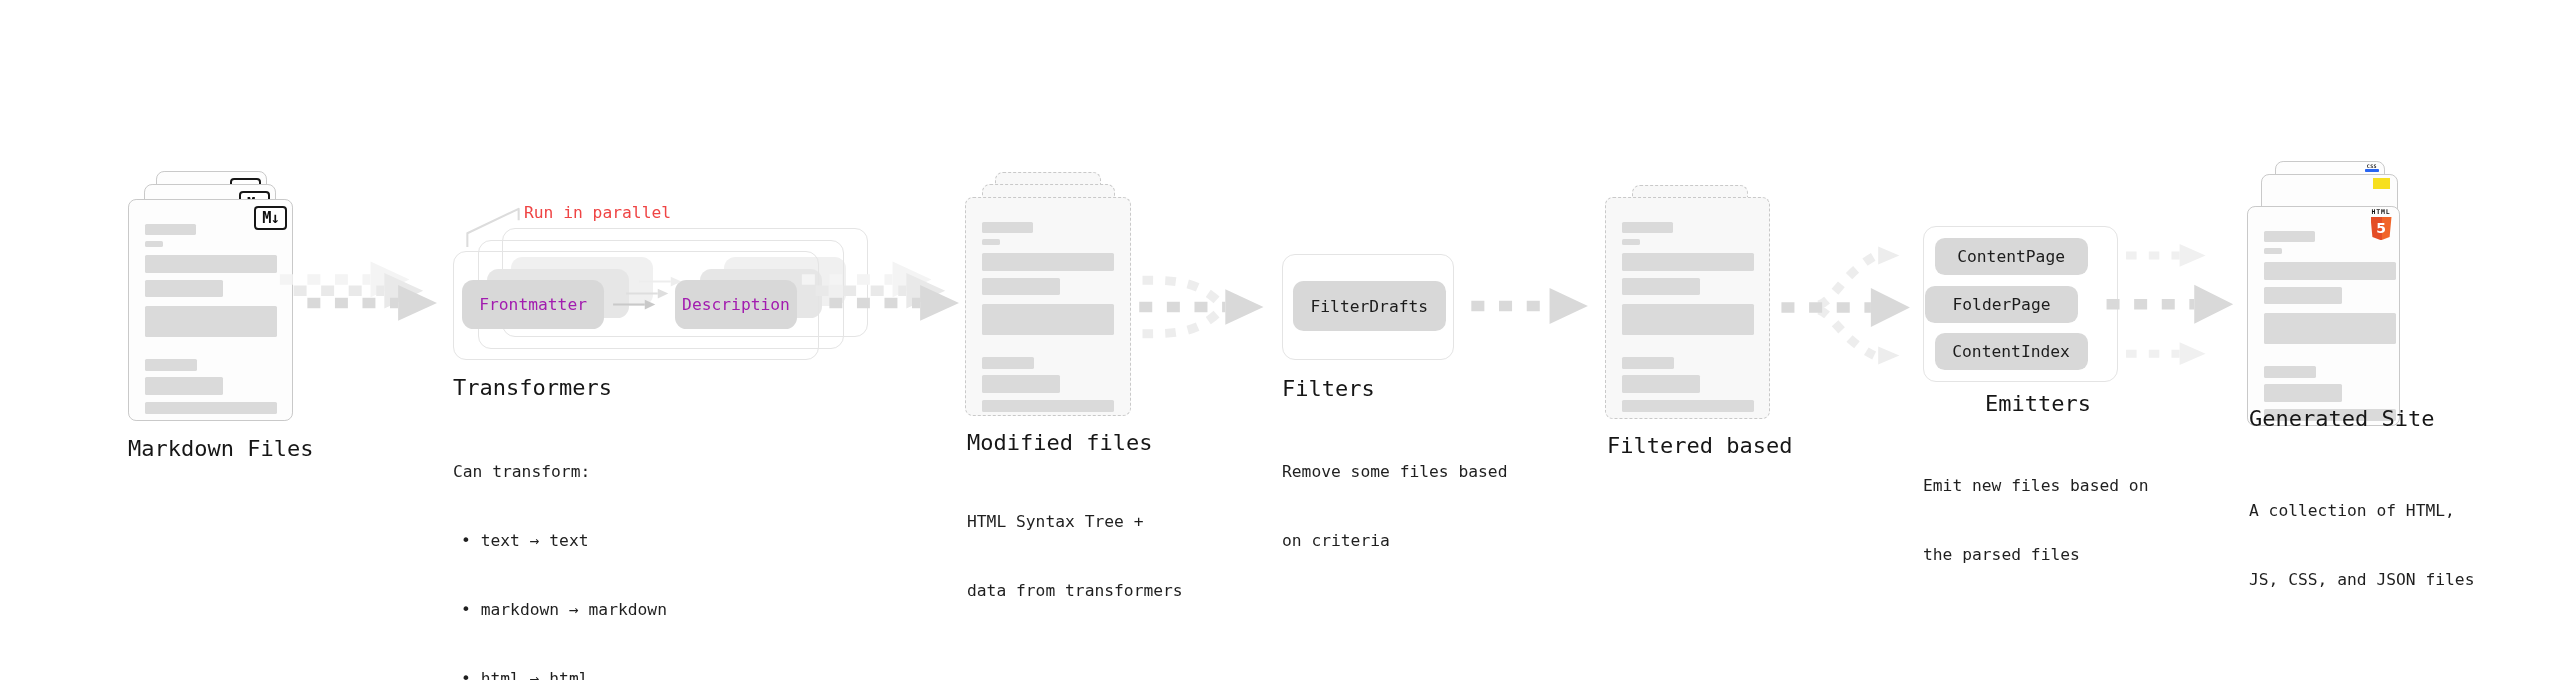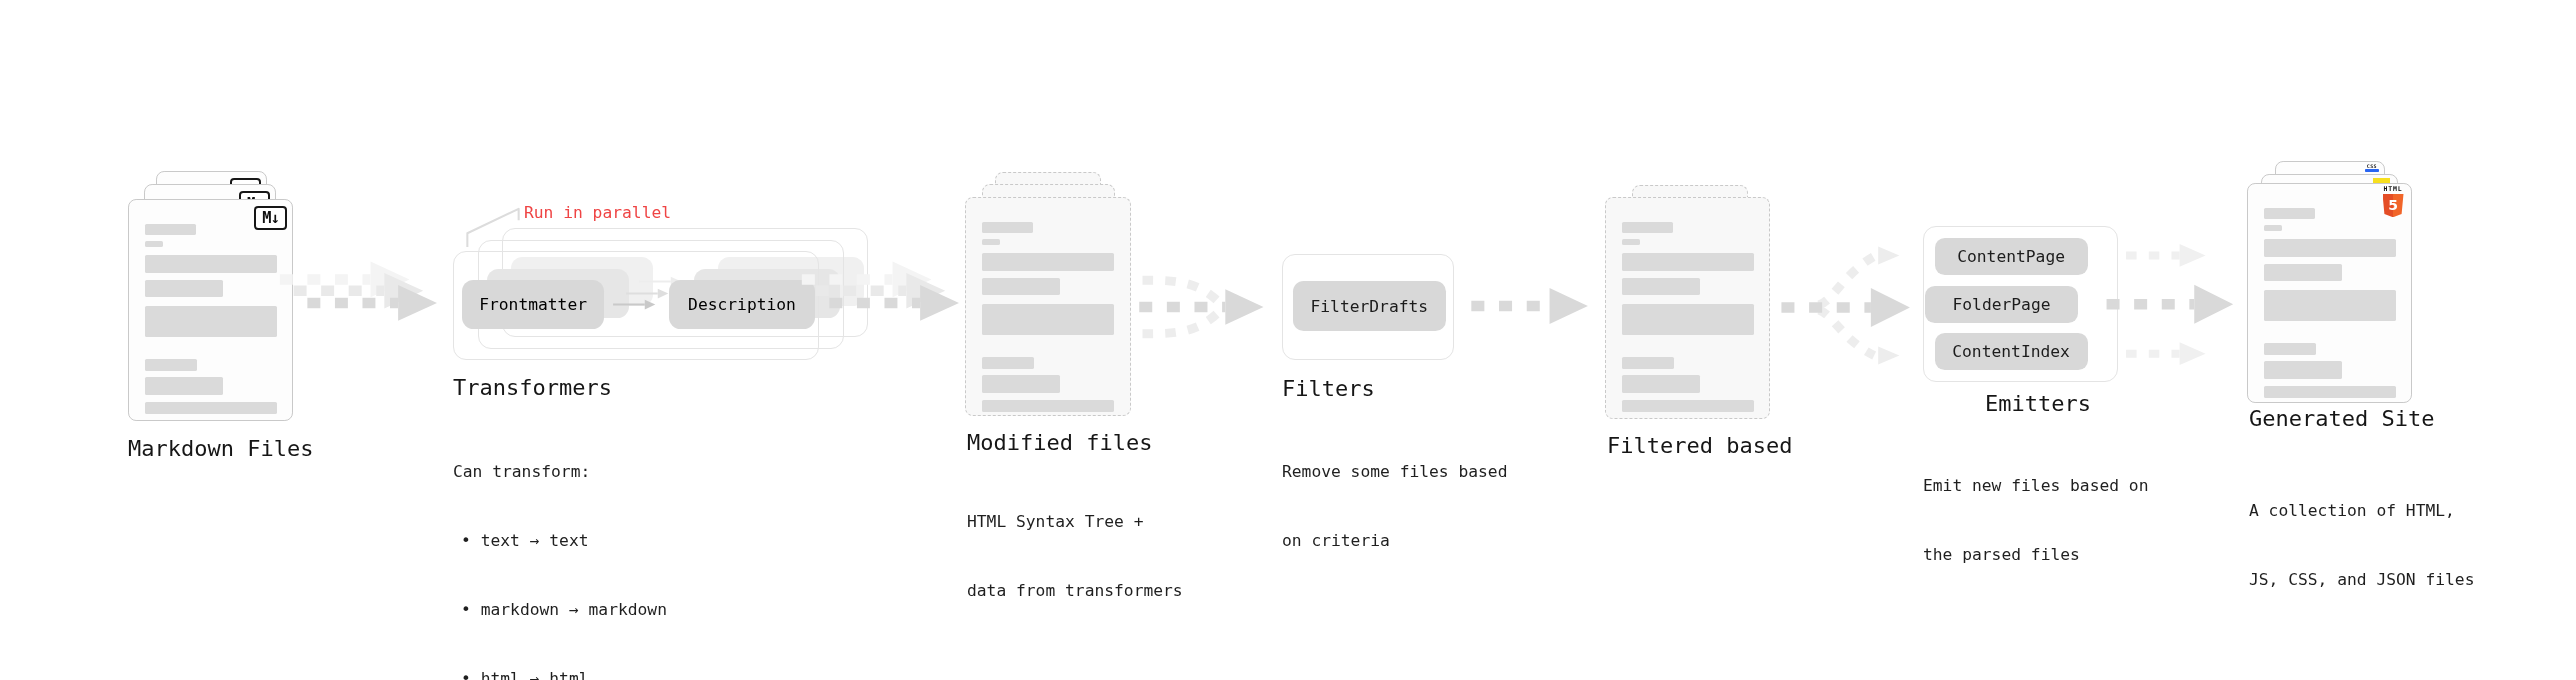--- a/index.html
+++ b/index.html
@@ -27,22 +27,22 @@
   .html5-word{display:block;font-size:6.5px;line-height:7.3px;font-weight:bold;color:#111;letter-spacing:0.8px}
   .html5-shield{width:21px;height:23.6px;margin:0 auto;background:linear-gradient(90deg,#e44d26 50%,#f16529 50%);
                 clip-path:polygon(0 0,100% 0,91% 86%,50% 100%,9% 86%);
                 display:flex;align-items:center;justify-content:center}
   .html5-shield span{color:#fff;font-size:14px;font-weight:bold;font-family:"DejaVu Sans","Liberation Sans",sans-serif}
 
   
   .tf-container{position:absolute;width:366px;height:109px;border:1.6px solid #e4e4e4;border-radius:13px;box-sizing:border-box}
   .tf-pill{position:absolute;top:28.4px;height:49px;border-radius:11.4px}
   .tf-pill.left{left:8.1px;width:142px}
-  .tf-pill.right{left:215px;width:146px}
-  .pill-text{display:flex;align-items:center;justify-content:center;font-size:16.3px;color:#000000}
+  .tf-pill.right{left:221px;width:122px}
+  .pill-text{display:flex;align-items:center;justify-content:center;font-size:16.3px;color:#a21caf}
 
   
   .box{position:absolute;border:1.6px solid #e4e4e4;border-radius:13px;box-sizing:border-box}
   .pill{position:absolute;background:#d8d8d8;border-radius:10.6px;display:flex;align-items:center;
         justify-content:center;font-size:16.3px;color:#1c1c1c}
 
   
   .title{position:absolute;margin:0;font-size:22px;font-weight:500;color:#161616;white-space:pre}
   .desc{position:absolute;font-size:16.3px;line-height:23px;color:#1f1f1f;white-space:pre}
   .bullet{padding-left:8.1px}
@@ -233,21 +233,21 @@
   <div>
     <div class="page" style="left:2275px;top:161px;width:110px;height:57px">
       <div class="css-badge">
         <span>CSS</span>
         <div class="css-bar"></div>
       </div>
     </div>
     <div class="page" style="left:2261px;top:174px;width:137px;height:57px">
       <div class="js-badge"></div>
     </div>
-    <div class="page" style="left:2247px;top:183px;width:165px;height:220px">
+    <div class="page" style="left:2247px;top:206px;width:153px;height:220px">
       <div class="html5-badge">
         <span class="html5-word">HTML</span>
         <div class="html5-shield">
             <span>5</span>
           </div>
       </div>
     <div class="bar" style="left: 16.3px; top: 23.6px; width: 51px; height: 11.4px;"></div>
         <div class="bar" style="left: 16.3px; top: 41px; width: 18px; height: 5.7px;"></div>
         <div class="bar" style="left: 16.3px; top: 55px; width: 132px; height: 18px;"></div>
         <div class="bar" style="left: 16.3px; top: 80px; width: 78px; height: 17px;"></div>

